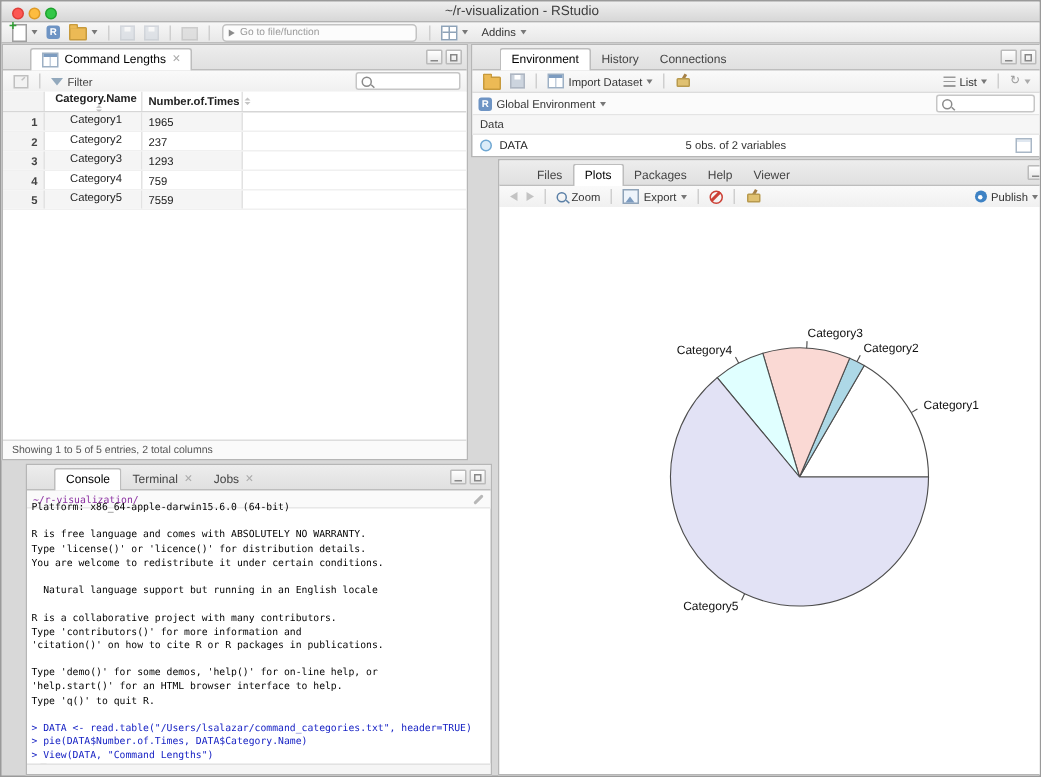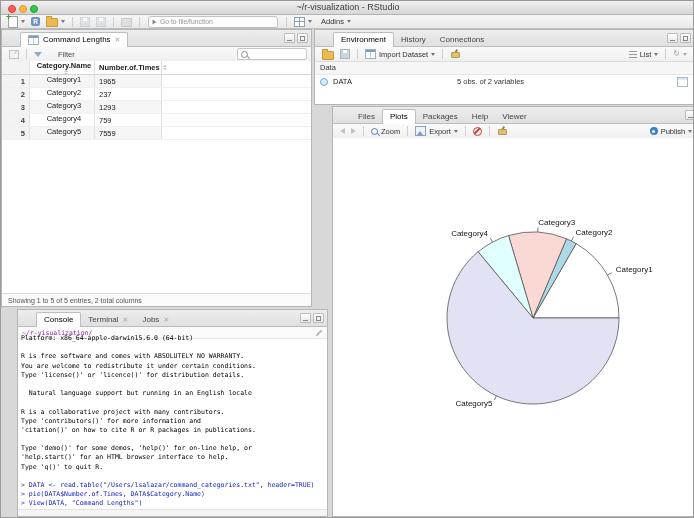--- a/index.html
+++ b/index.html
@@ -73,21 +73,21 @@
   .list-ic{width:8px;height:7px;background:repeating-linear-gradient(#9a9a9a 0 1px,transparent 1px 3px);flex:none;}
   .datacircle-ic{width:6px;height:6px;border:1.5px solid #6fa7d2;border-radius:50%;background:#dcecf8;flex:none;}
   .sheet-ic{width:9px;height:8px;border:1px solid #a9b7c6;background:linear-gradient(#dfe7f0 0 2px,#fff 2px);flex:none;}
   .sortic{display:inline-flex;flex-direction:column;gap:1px;margin-left:3px;}
   .sortic i{display:block;width:0;height:0;border-left:2px solid transparent;border-right:2px solid transparent;}
   .sortic .up{border-bottom:2.5px solid #c4c4c4;}
   .sortic .dn{border-top:2.5px solid #c4c4c4;}
   .pencil-ic{width:8px;height:2px;background:#b7b7b7;transform:rotate(-45deg);border-radius:1px;flex:none;}
   
   #panel-viewer{left:0;top:28px;width:311px;height:278px;}
-  .vfilter-label{font-size:7.5px;color:#444;margin-left:16px;}
+  .vfilter-label{font-size:7.5px;color:#444;margin-left:3px;}
   .vtable{position:absolute;left:0;top:31px;right:0;bottom:13px;overflow:hidden;background:#fff;}
   .thead{display:flex;height:13px;align-items:center;border-bottom:1px solid #d6d6d6;font-weight:bold;font-size:7.5px;color:#222;background:#fff;}
   .td,.th{box-sizing:border-box;height:100%;display:flex;align-items:center;}
   .col-num{width:28px;justify-content:flex-end;padding-right:4px;border-right:1px solid #e2e2e2;background:#f3f3f3;}
   .col-name{width:65px;padding-left:4px;border-right:1px solid #e2e2e2;flex-direction:column;}
   .col-times{width:67px;padding-left:4px;border-right:1px solid #e2e2e2;}
   .tr{display:flex;height:12px;font-size:7.5px;color:#222;align-items:center;border-bottom:1px solid #f0f0f0;}
   .tr.striped .col-name,.tr.striped .col-times{background:#f5f5f5;}
   .tr .col-num{font-weight:bold;color:#444;}
   .vfooter{position:absolute;left:0;right:0;bottom:0;height:13px;border-top:1px solid #ddd;background:#fafafa;font-size:7px;color:#555;line-height:13px;padding-left:6px;box-sizing:border-box;}
@@ -262,23 +262,23 @@
         <span class="winbtn max"></span>
       </span>
     </div>
     <div class="wdrow">
       <span class="wd">~/r-visualization/</span>
       <span class="pencil-ic mleft-auto"></span>
     </div>
     <div class="conbody" style="margin-top:-3px;">
         <div class="cline">Platform: x86_64-apple-darwin15.6.0 (64-bit)</div>
         <div class="cline"></div>
-        <div class="cline">R is free software and comes with ABSOLUTELY NO WARRANTY.</div>
+        <div class="cline">R is free language and comes with ABSOLUTELY NO WARRANTY.</div>
+        <div class="cline">Type 'license()' or 'licence()' for distribution details.</div>
         <div class="cline">You are welcome to redistribute it under certain conditions.</div>
-        <div class="cline">Type 'license()' or 'licence()' for distribution details.</div>
         <div class="cline"></div>
         <div class="cline">  Natural language support but running in an English locale</div>
         <div class="cline"></div>
         <div class="cline">R is a collaborative project with many contributors.</div>
         <div class="cline">Type 'contributors()' for more information and</div>
         <div class="cline">'citation()' on how to cite R or R packages in publications.</div>
         <div class="cline"></div>
         <div class="cline">Type 'demo()' for some demos, 'help()' for on-line help, or</div>
         <div class="cline">'help.start()' for an HTML browser interface to help.</div>
         <div class="cline">Type 'q()' to quit R.</div>
@@ -326,20 +326,28 @@
         </span>
       <span class="tbtn mleft-auto">
           <span class="list-ic"></span>
           <span class="tlabel">List</span>
           <span class="caret"></span>
         </span>
       <span class="sep"></span>
       <span class="tbtn">
           <span class="refresh-ic">↻</span>
           <span class="caret dim"></span>
+        </span>
+    </div>
+    <div class="scoperow">
+      <span class="cube-ic light">R</span>
+      <span class="tlabel">Global Environment</span>
+      <span class="caret"></span>
+      <span class="searchbox mleft-auto" style="width:58px;">
+          <span class="mag"></span>
         </span>
     </div>
     <div class="databand">Data</div>
     <div class="envrow">
       <span class="datacircle-ic"></span>
       <span class="objname">DATA</span>
       <span class="objsummary">5 obs. of 2 variables</span>
       <span class="sheet-ic"></span>
     </div>
   </div>

